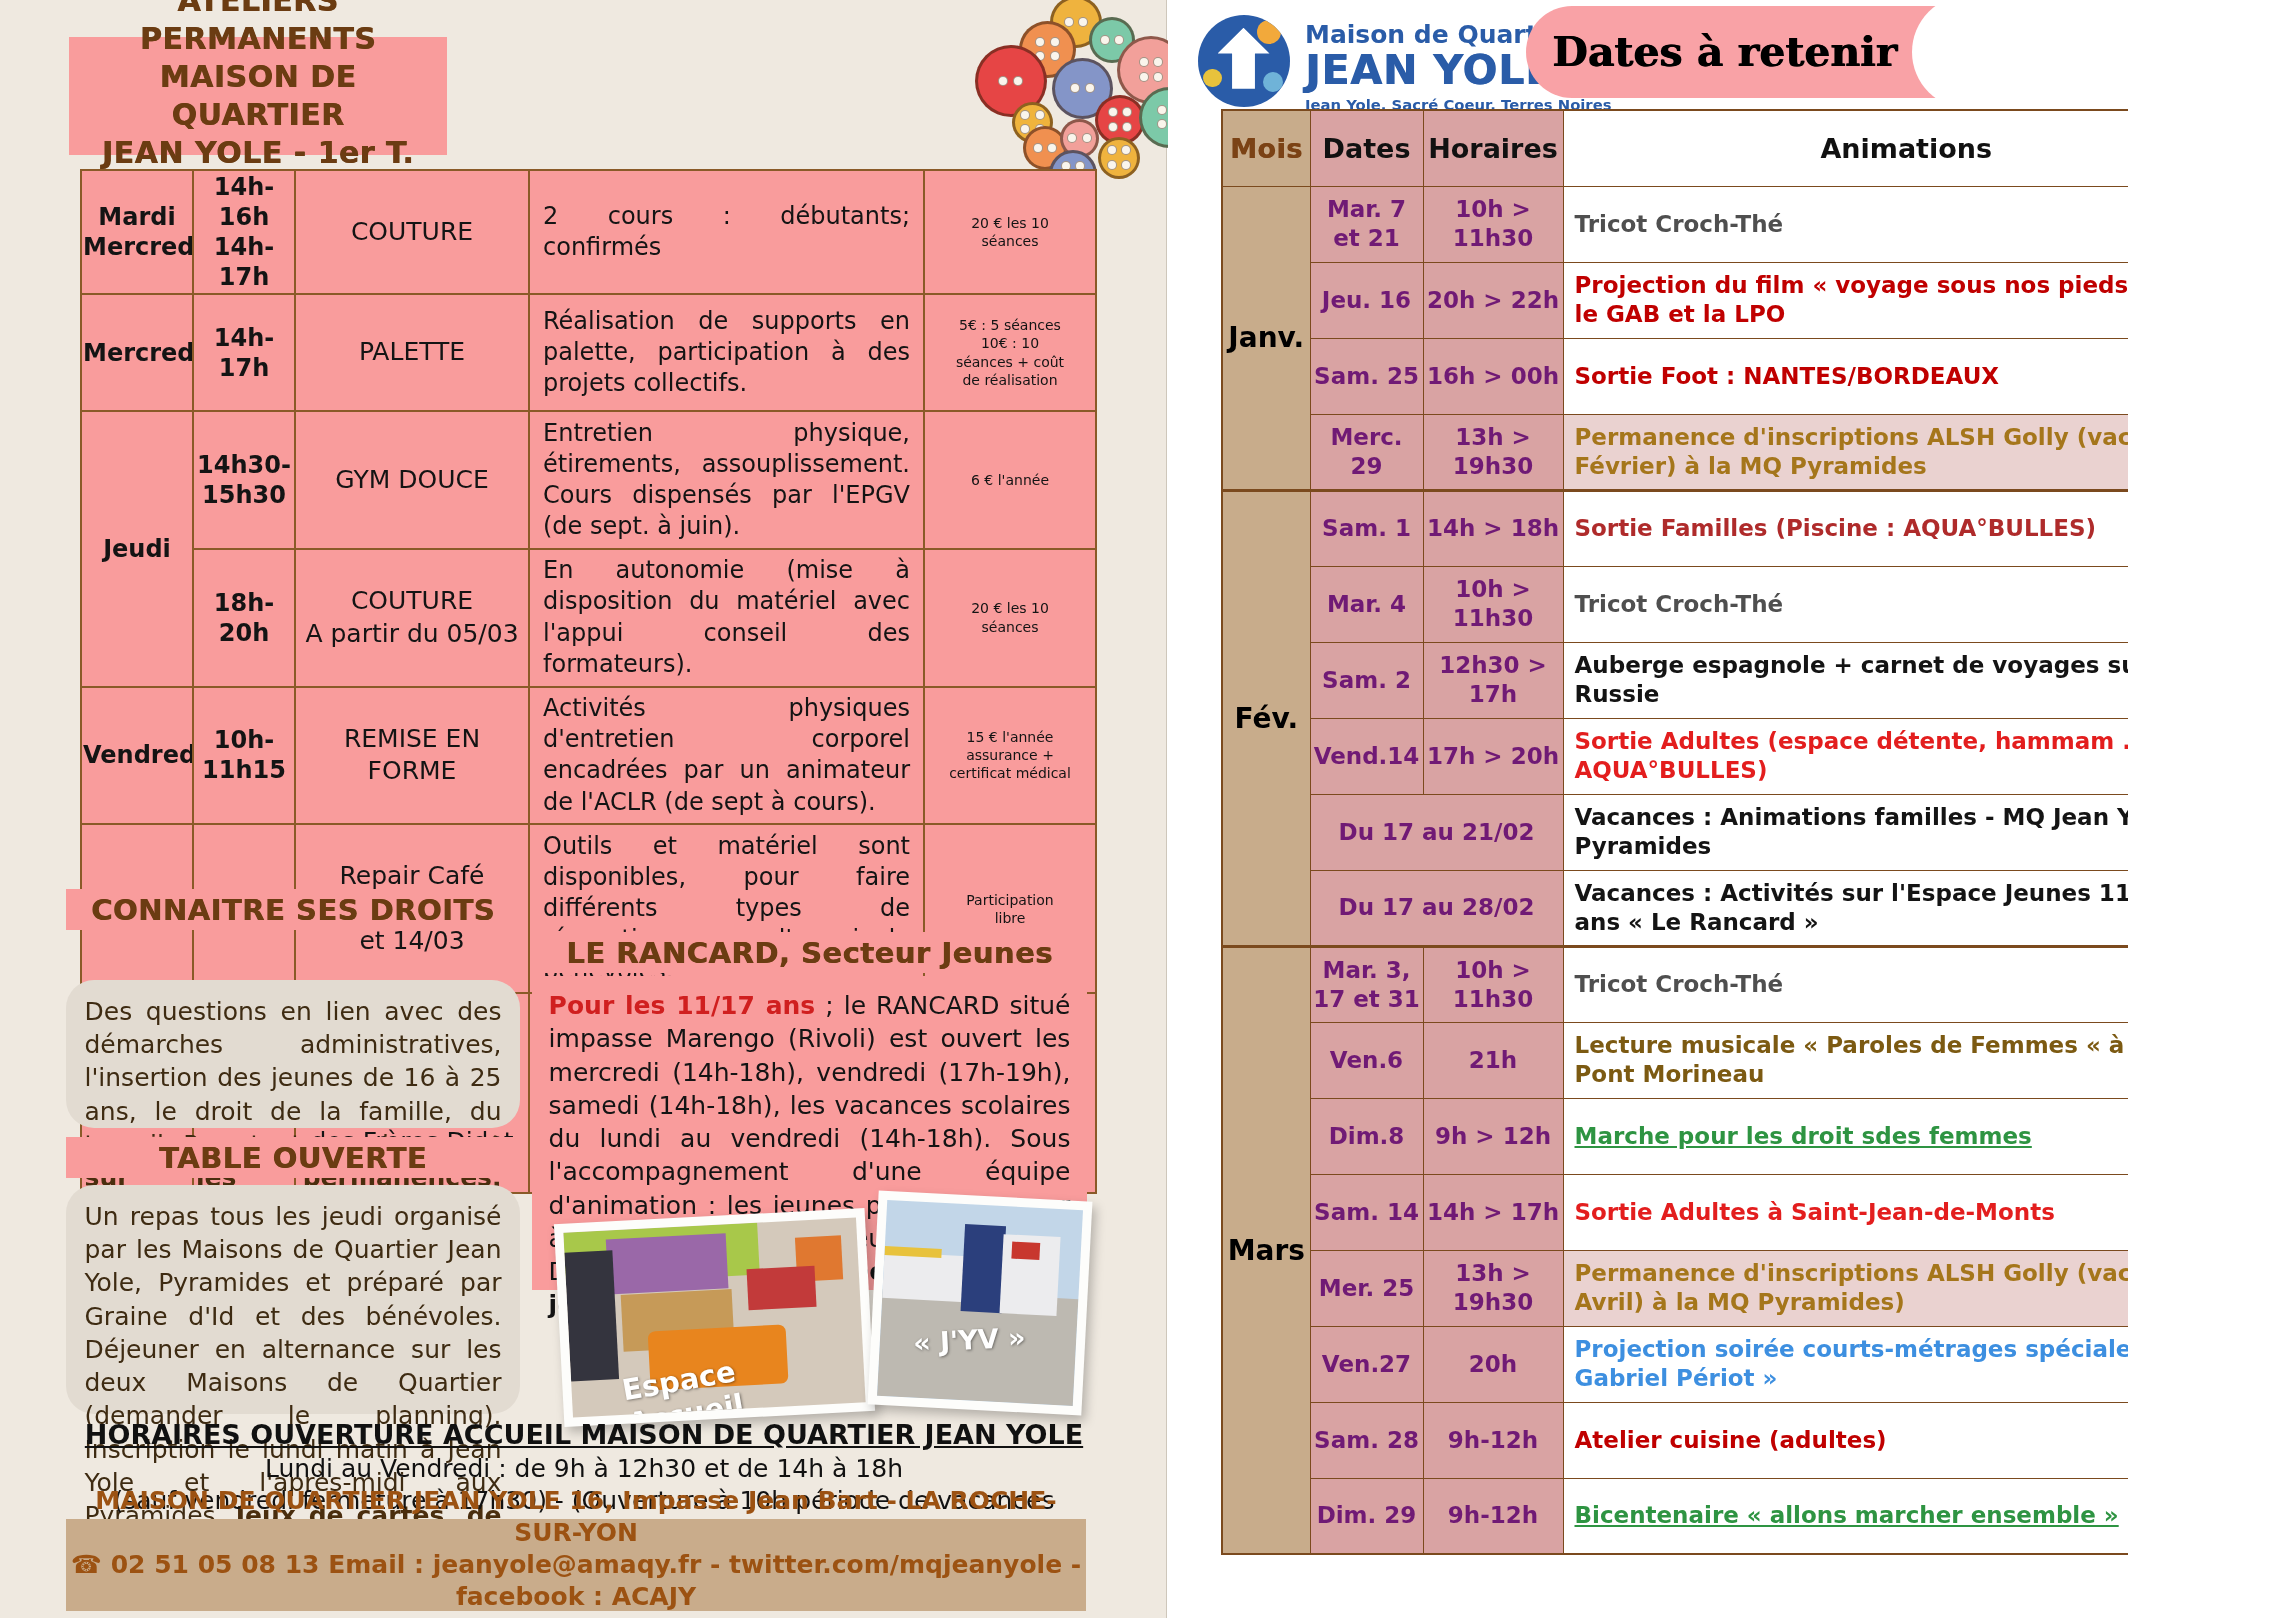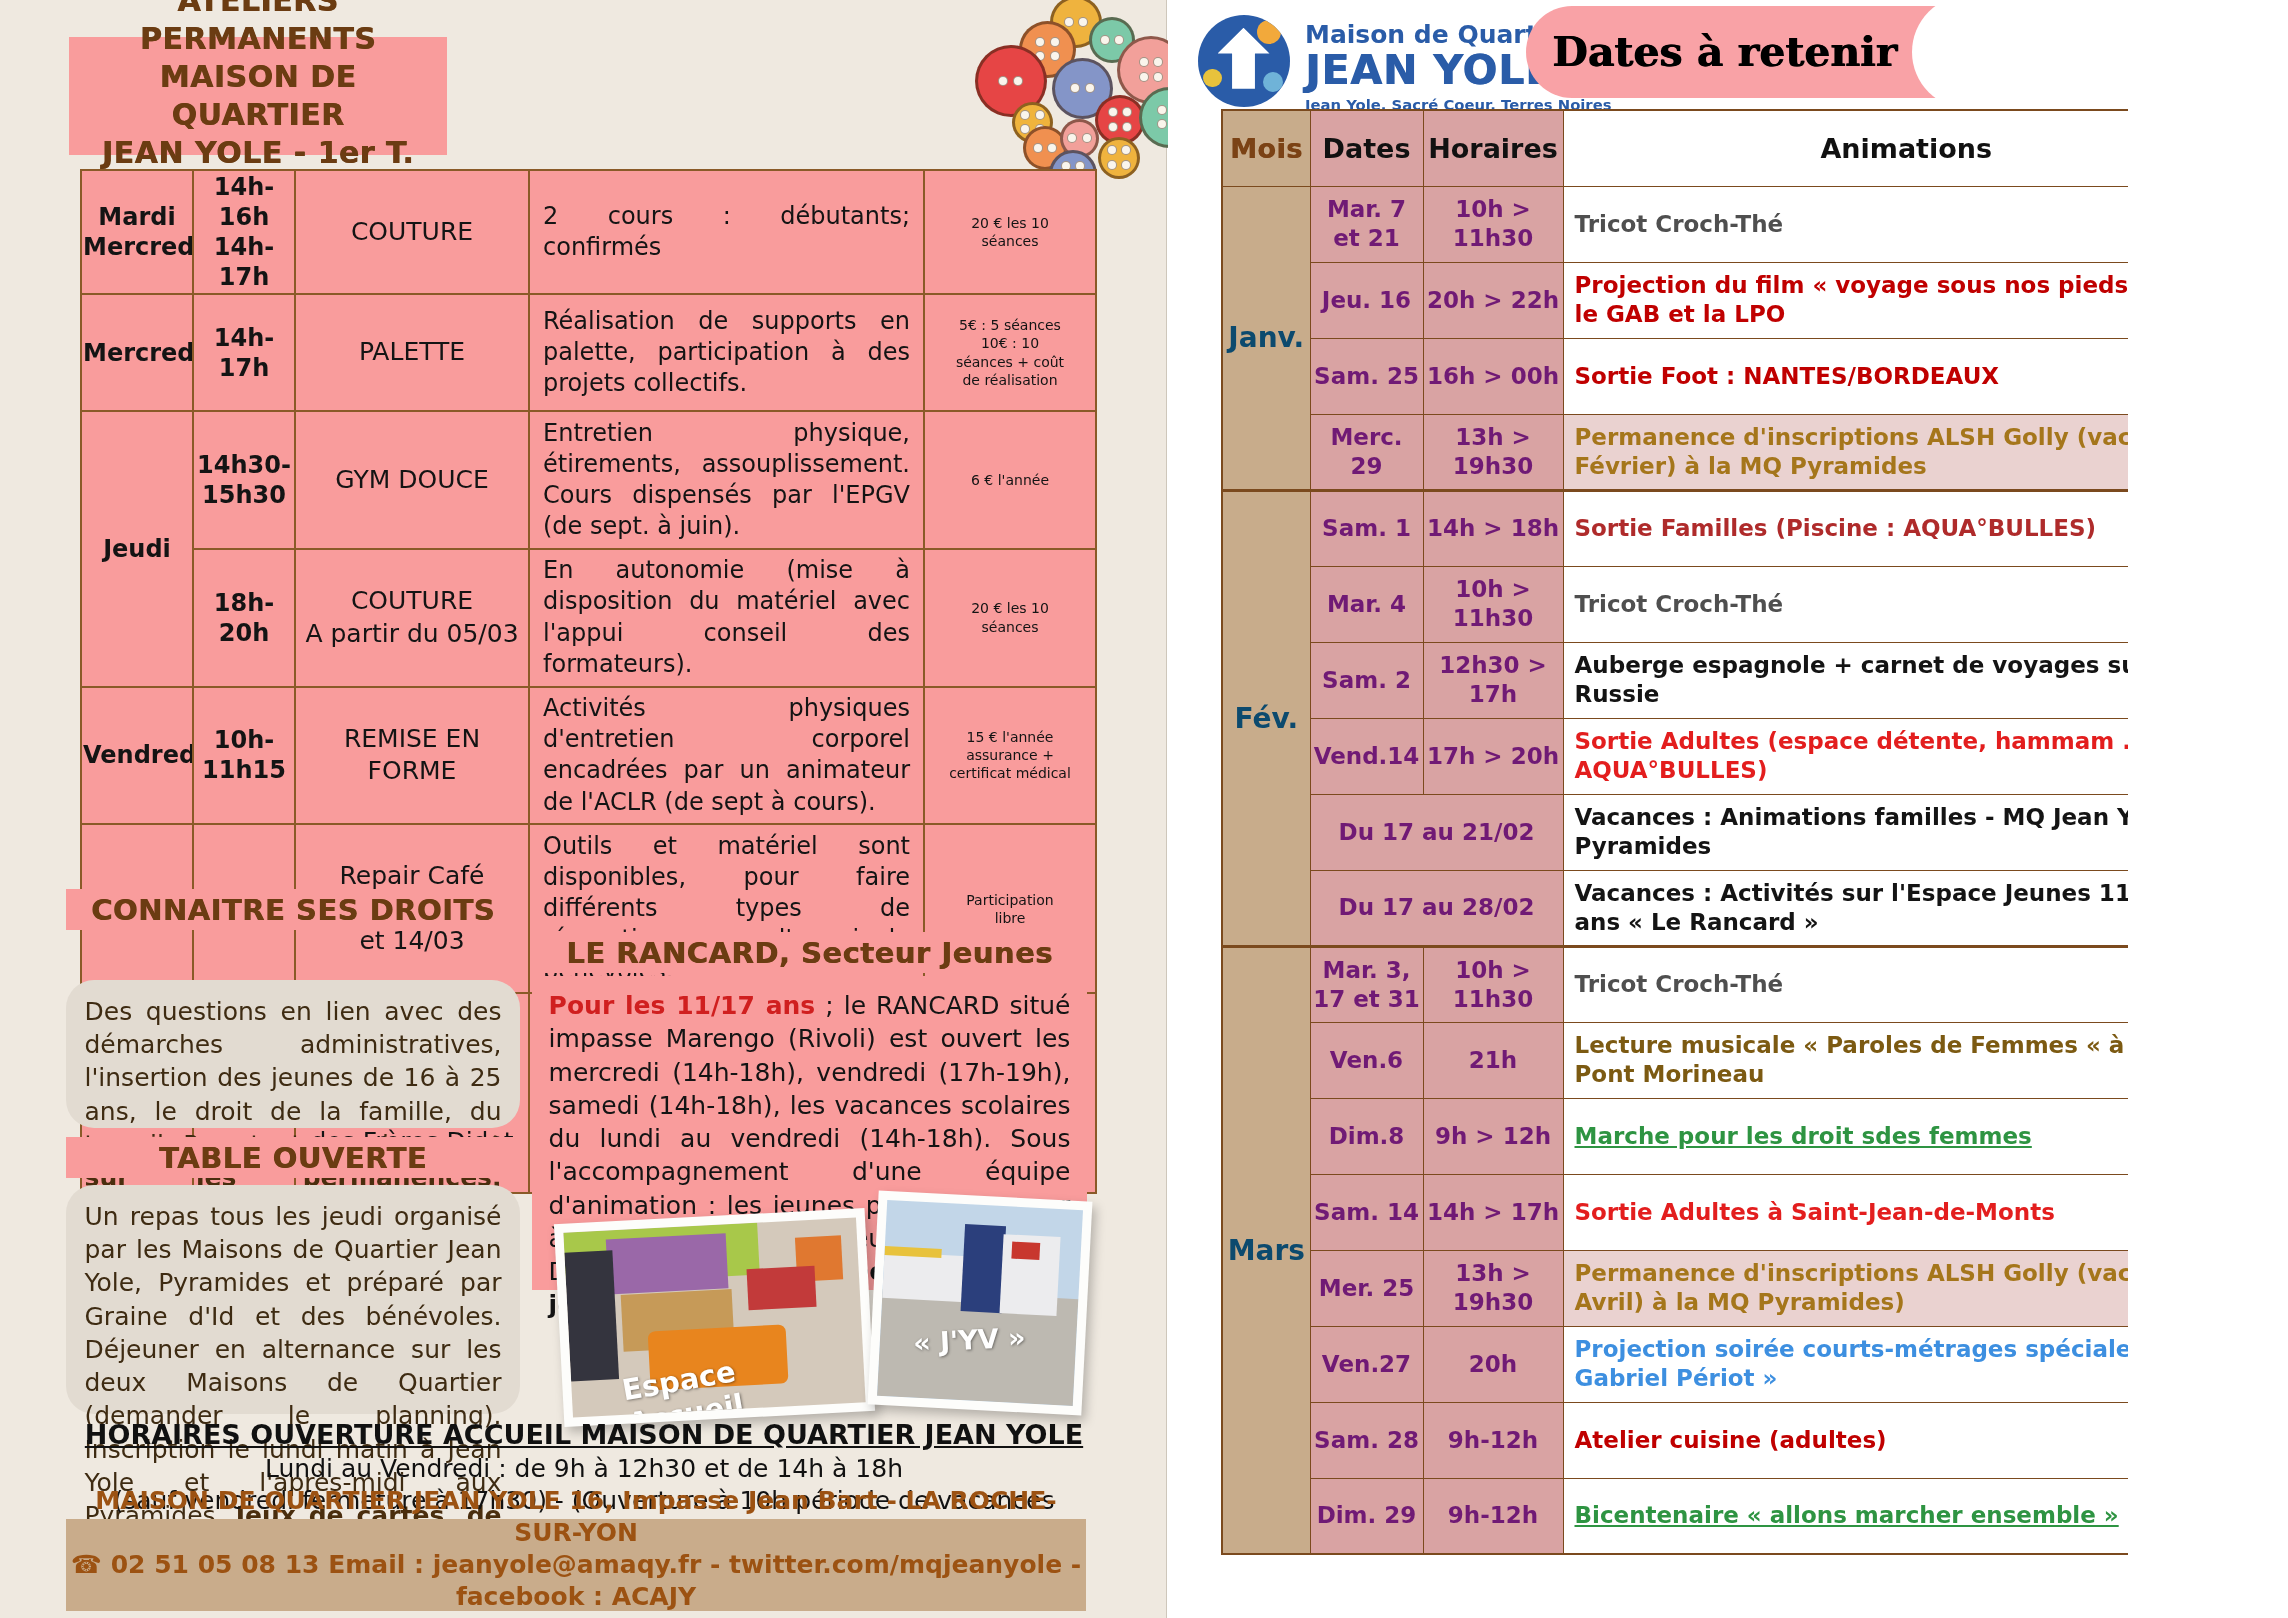--- a/index.html
+++ b/index.html
@@ -74,21 +74,21 @@
   #banner .bt-text{font-family:"DejaVu Serif",serif;font-weight:bold;font-size:41px;color:#000;
           margin-right:55px;text-shadow:0.9px 0 0 currentColor;}
   
   #dates{position:absolute;left:53px;top:109px;border-collapse:collapse;table-layout:fixed;width:1027px;
          border:2.8px solid #7B4A1E;}
   #dates th,#dates td{border:1.8px solid #7B4A1E;box-sizing:border-box;}
   #dates thead th{height:65px;font-size:27px;color:#111;}
   #dates th.mh{background:#C8AC8B;color:#7B4215;}
   #dates th.dh,#dates th.hh{background:#D9A3A3;}
   #dates th.ah{background:#fff;}
-  #dates td.mois{background:#C8AC8B;color:#0c4a6e;font-weight:bold;font-size:28px;text-align:center;}
+  #dates td.mois{background:#C8AC8B;color:#000000;font-weight:bold;font-size:28px;text-align:center;}
   #dates td.d,#dates td.h{background:#D9A3A3;font-weight:bold;font-size:23px;color:#701a75;
         text-align:center;white-space:pre-line;line-height:1.25;}
   #dates td.a{background:#fff;font-weight:bold;font-size:23px;padding:3.7px 11px;line-height:1.25;}
   #dates td.a.pbg{background:#EAD2D0;}
   #dates tr{height:76px;}
   #dates tr.msep td{border-top-width:3.7px;}
   .c-gray{color:#4F4F4F;}
   .c-black{color:#141414;}
   .c-red{color:#C00000;}
   .c-dred{color:#AF2B2B;}

